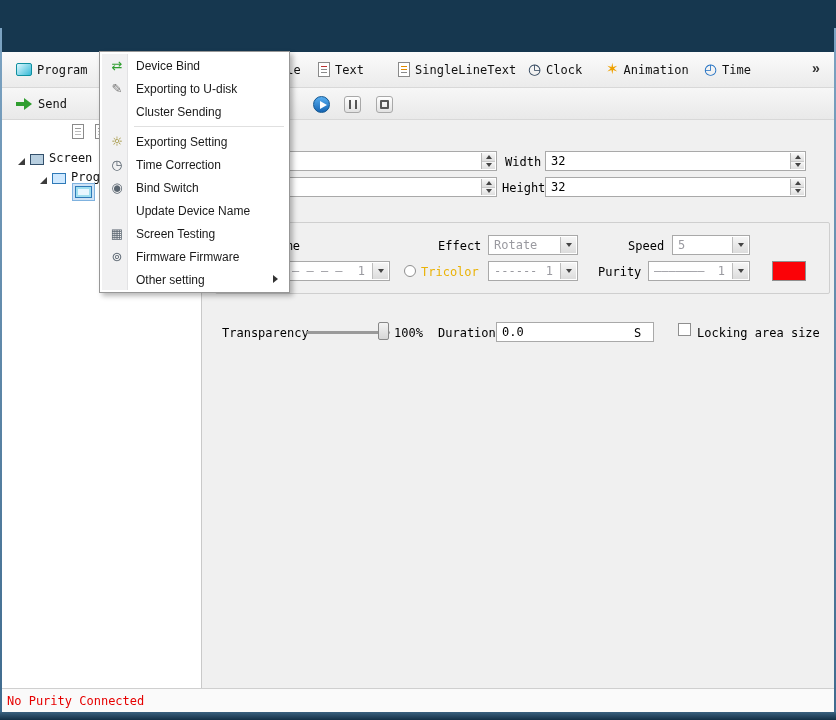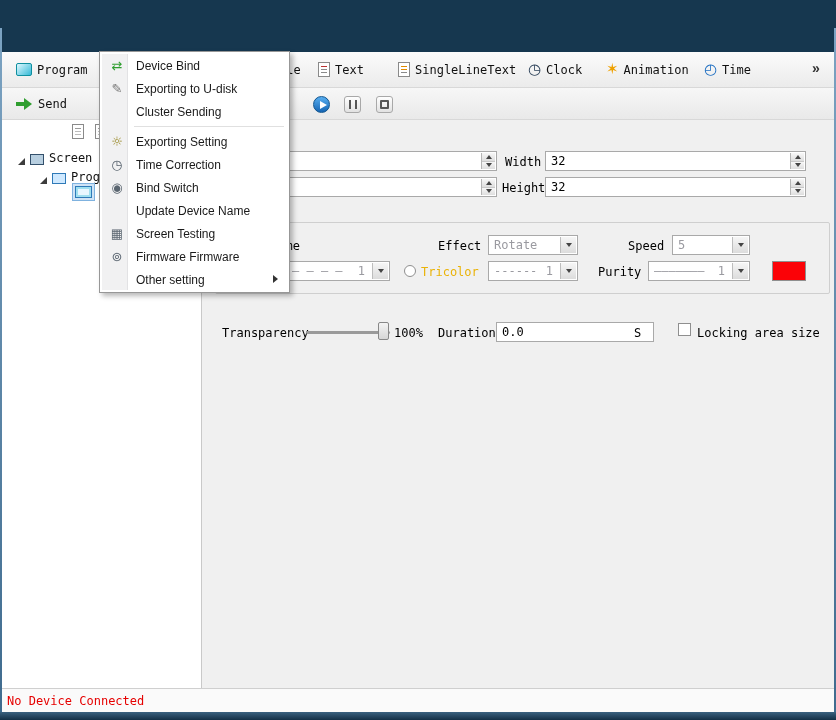--- a/index.html
+++ b/index.html
@@ -306,21 +306,21 @@
   <span class="lbl" style="left:394px;top:326px">100%</span>
   <span class="lbl" style="left:438px;top:326px">Duration</span>
   <div class="field" style="left:496px;top:322px;width:158px">
     <span>0.0</span>
   </div>
   <span class="lbl" style="left:634px;top:326px">S</span>
   <span class="checkbox" style="left:678px;top:323px"></span>
   <span class="lbl" style="left:697px;top:326px">Locking area size</span>
 
   <div class="statusbar a">
-    <span class="status-text">No Device Connected</span>
+    <span class="status-text">No Purity Connected</span>
   </div>
 
   <div class="popup a">
     <div class="gutter"></div>
     <div class="mitem">
       <span class="mglyph g-bind">⇄</span>
       <span>Device Bind</span>
     </div>
     <div class="mitem">
       <span class="mglyph g-exp">✎</span>

